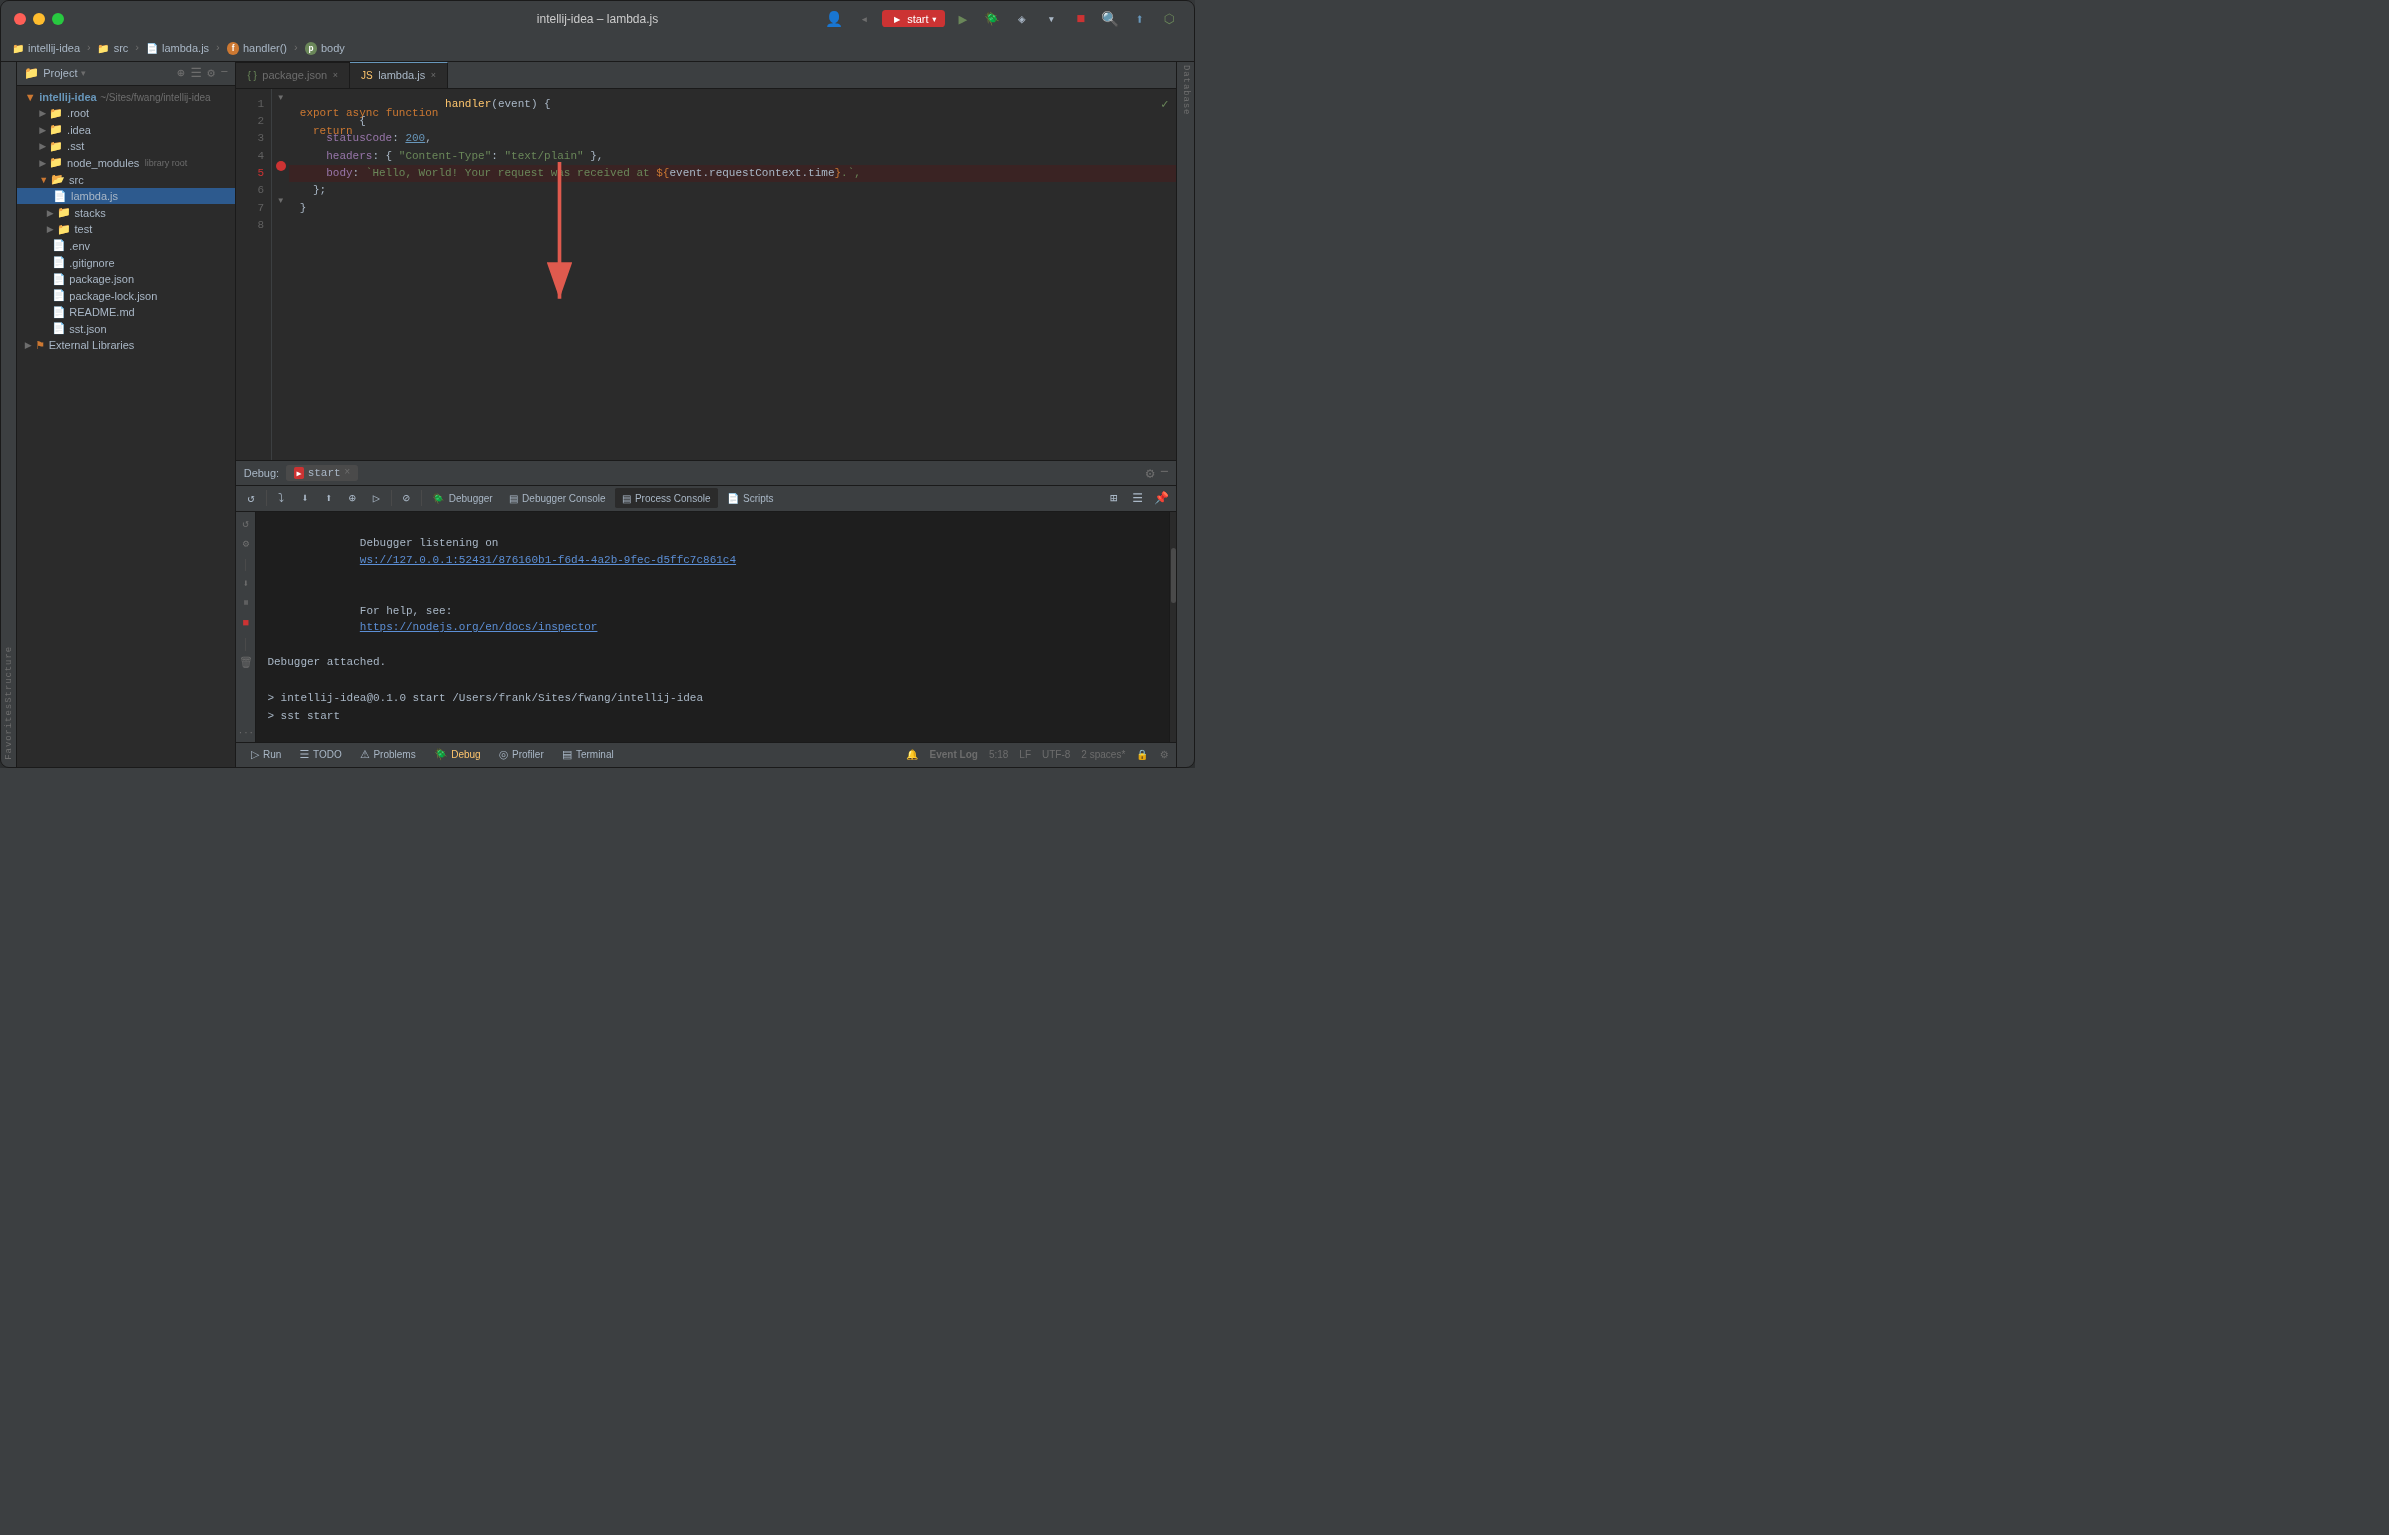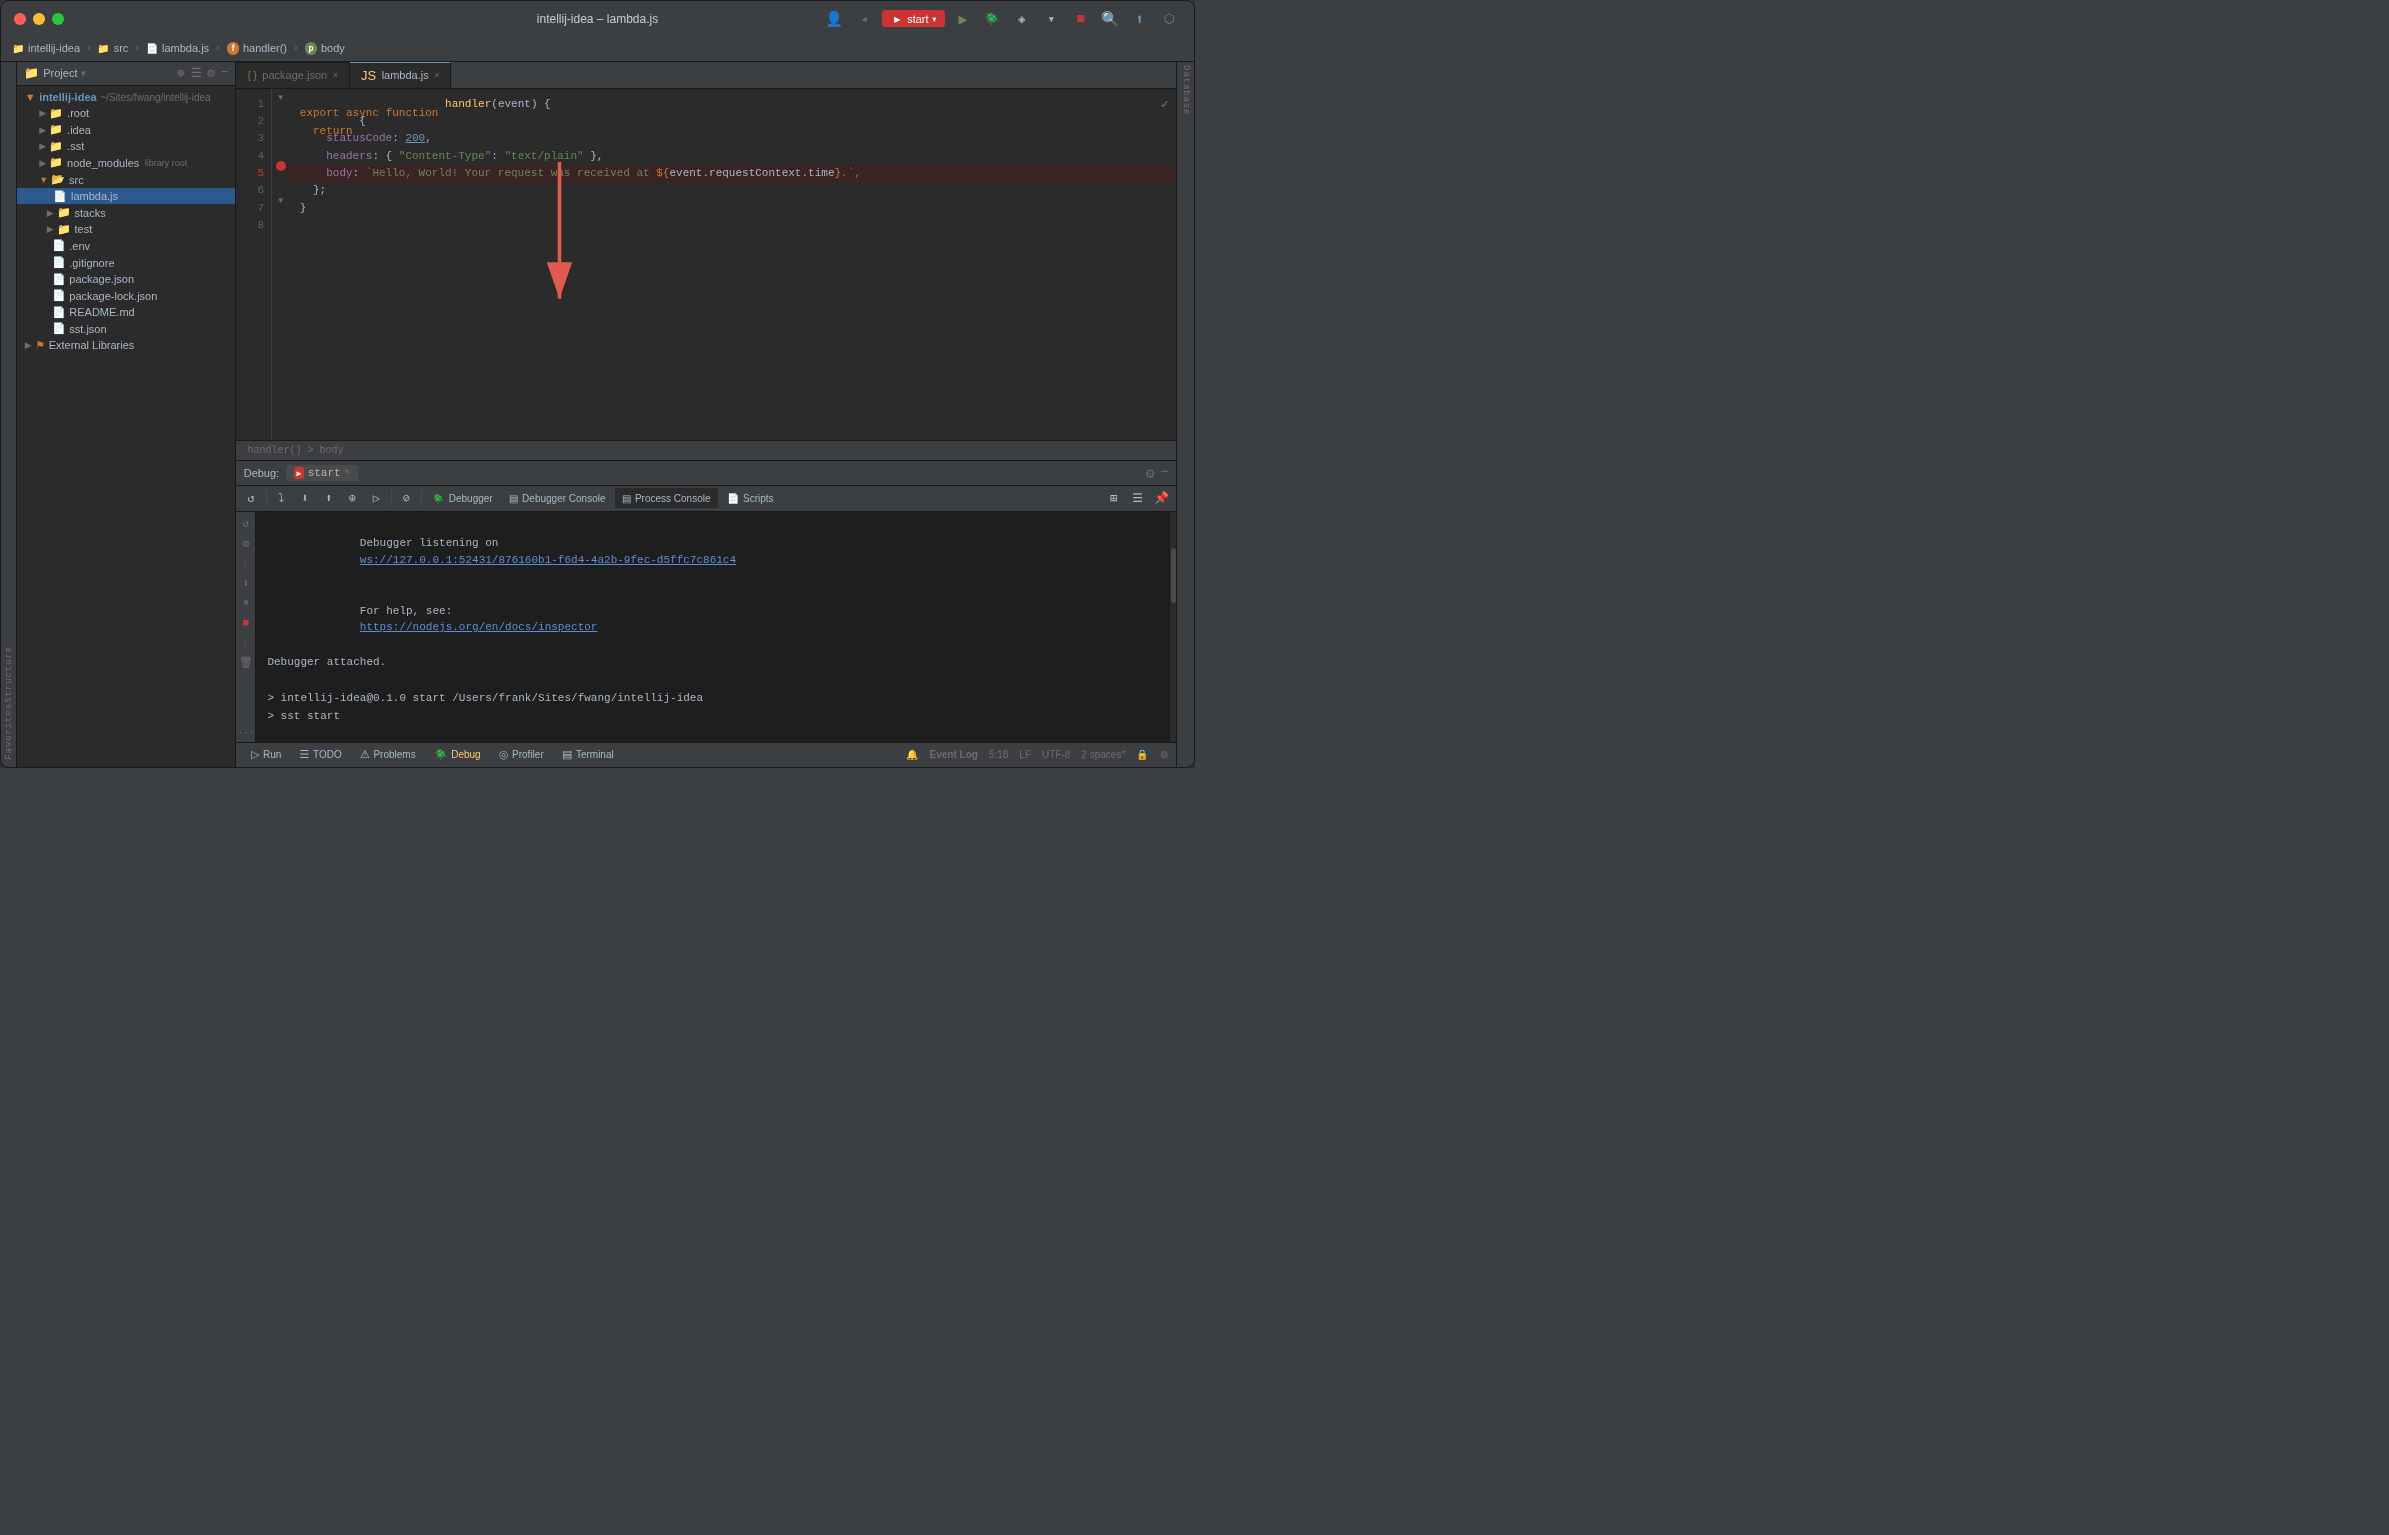--- a/index.html
+++ b/index.html
@@ -665,21 +665,21 @@
 
       <div class="editor-panel" style="flex:1;position:relative;">
 
         <div class="editor-tabs">
           <div class="editor-tab">
             <span style="color:#6a8759;font-size:10px;">{ }</span>
             <span>package.json</span>
             <span class="tab-close">×</span>
           </div>
           <div class="editor-tab active">
-            <span style="color:#ffc66d;font-size:13px;">JS</span>
+            <span style="color:#ffc66d;font-size:10px;">JS</span>
             <span>lambda.js</span>
             <span class="tab-close">×</span>
           </div>
         </div>
 
         <div class="editor-content">
           <div class="code-area">
 
             <div class="line-numbers">
               <div style="height:17.3px;line-height:17.3px;">1</div>
@@ -764,23 +764,20 @@
 
               <div class="code-line">
                 <span>}</span>
               </div>
 
               <div class="code-line"></div>
             </div>
           </div>
         </div>
 
-        <div class="editor-breadcrumb">
-          <span>handler() &gt; body</span>
-        </div>
 
         <div style="position:absolute;left:296px;top:91px;z-index:20;pointer-events:none;">
           <svg width="55" height="164" viewBox="0 0 60 180">
             <defs>
               <marker id="arrowhead" markerWidth="10" markerHeight="7" refX="10" refY="3.5" orient="auto">
                 <polygon points="0 0, 10 3.5, 0 7" fill="#e05a4e"></polygon>
               </marker>
             </defs>
             <line x1="30" y1="10" x2="30" y2="160" stroke="#e05a4e" stroke-width="4" marker-end="url(#arrowhead)"></line>
           </svg>

